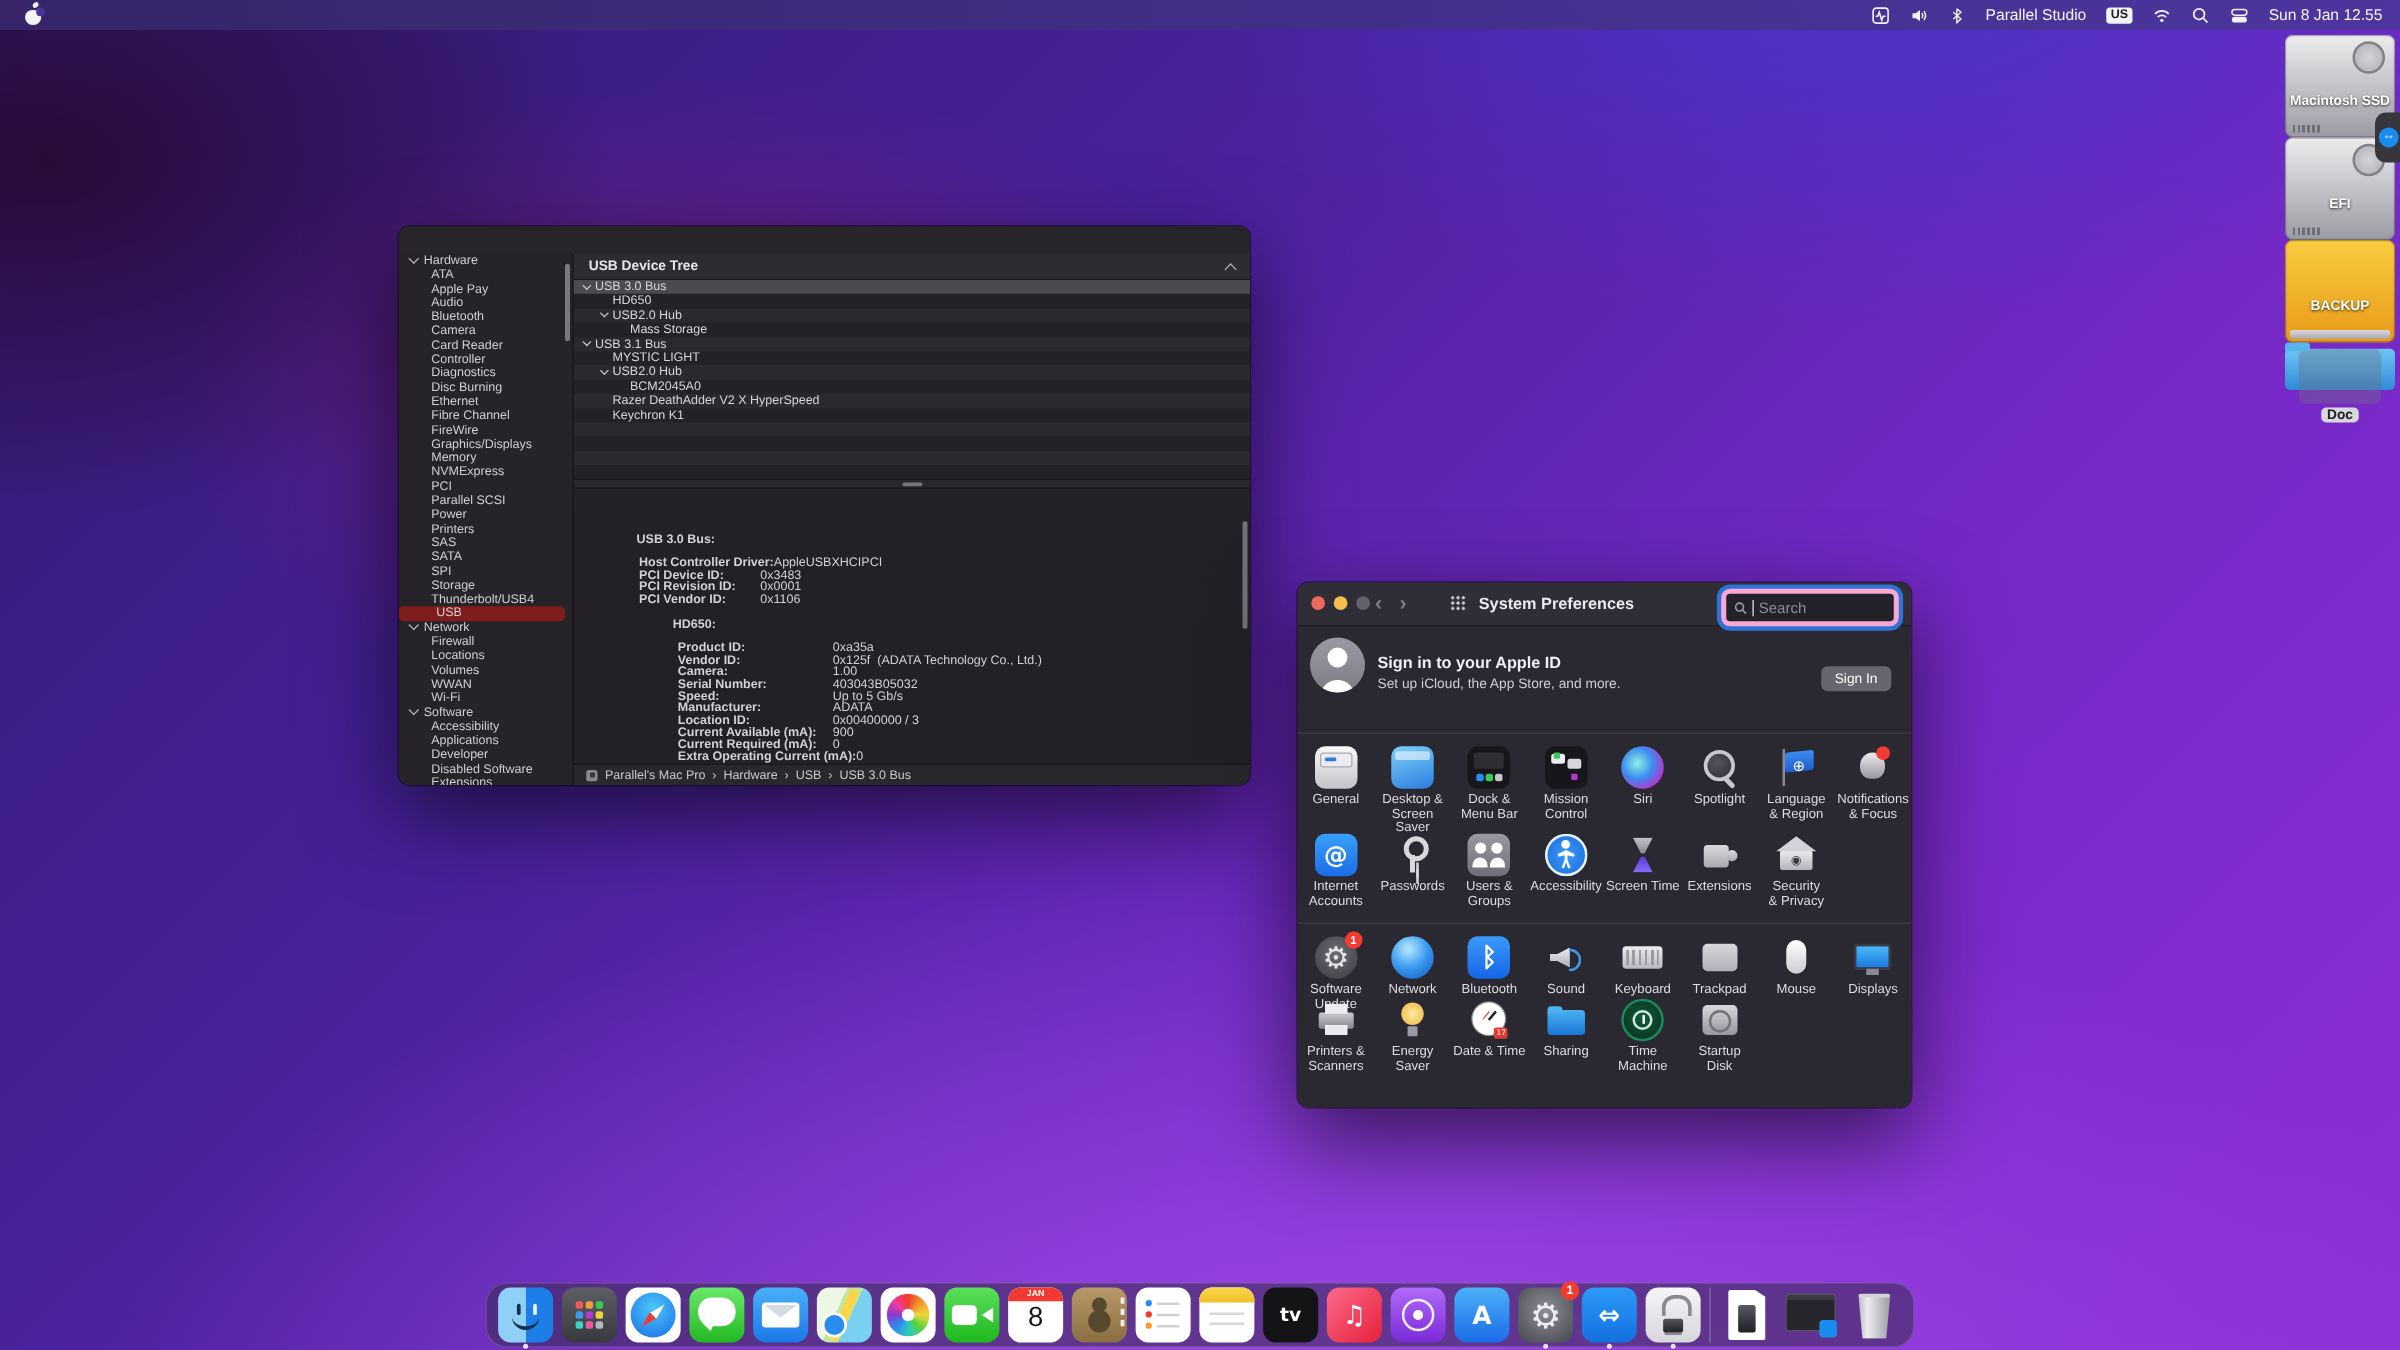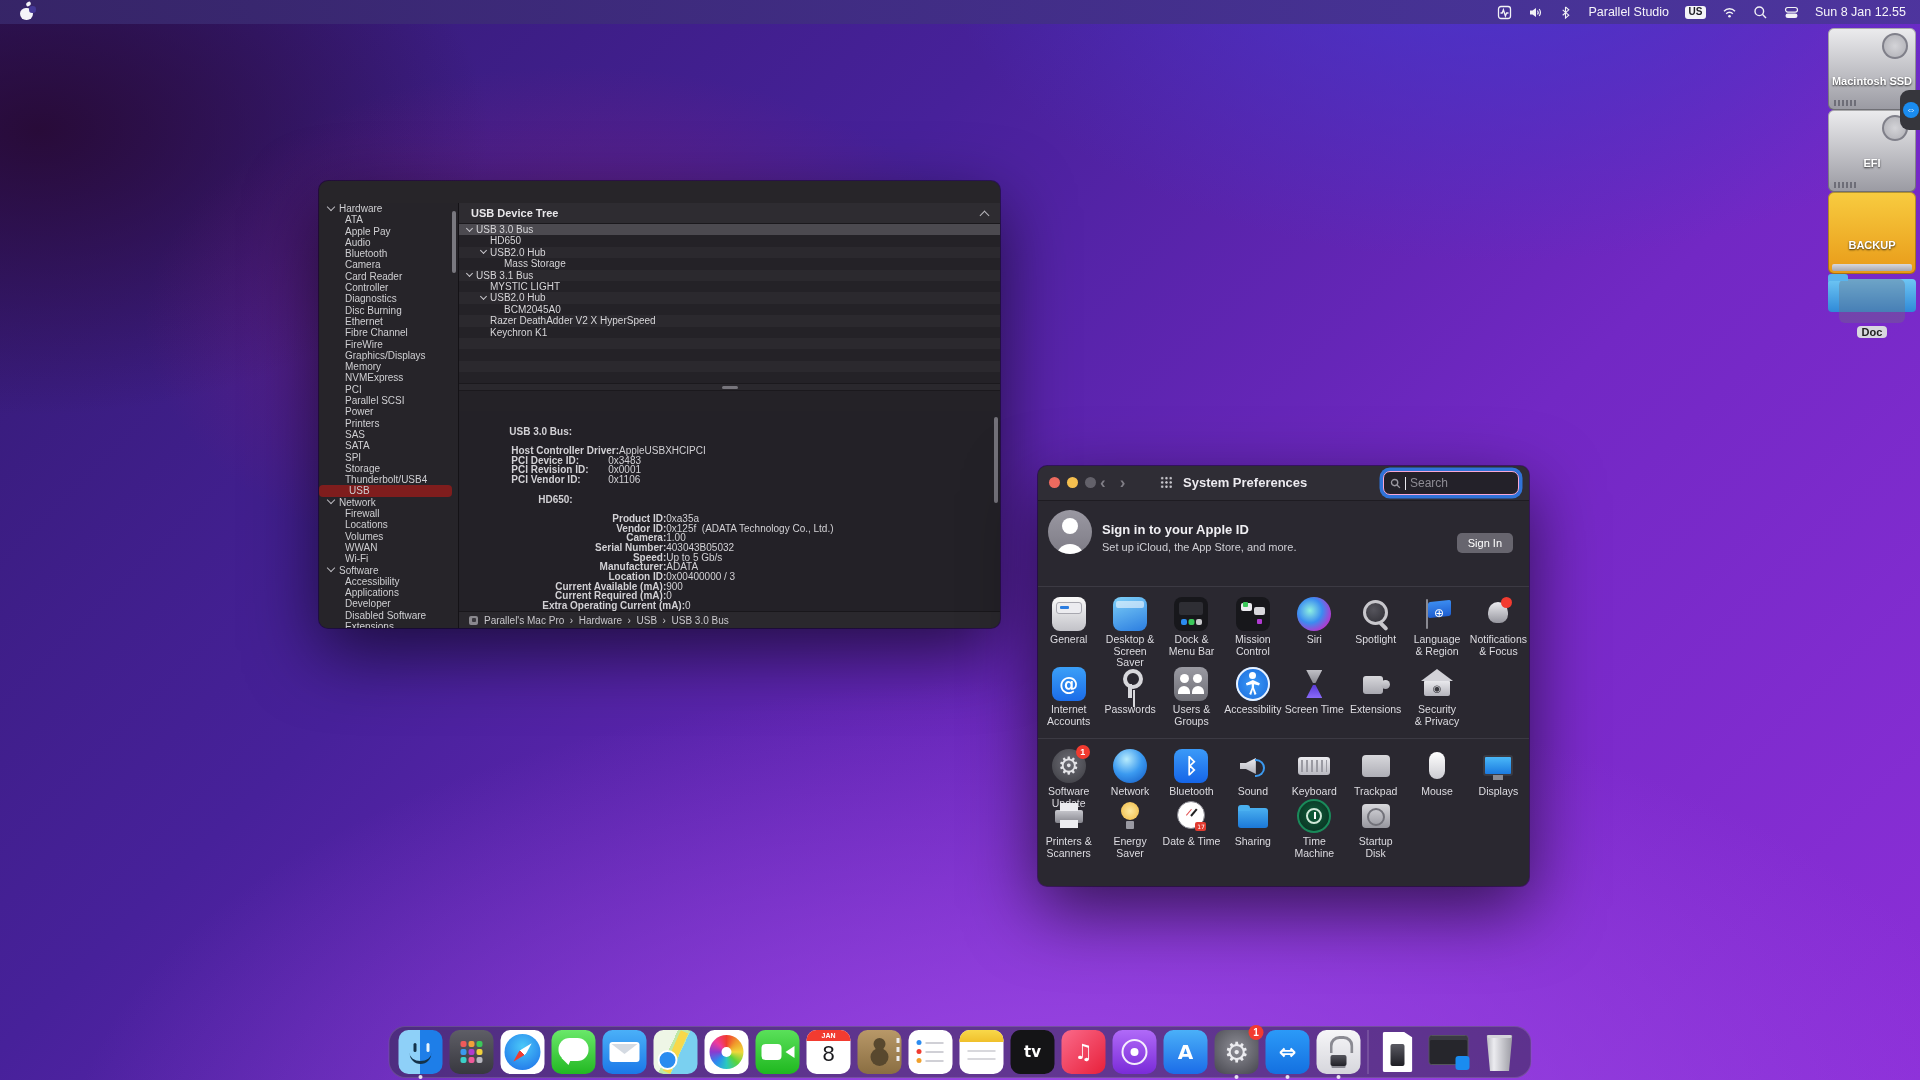--- a/index.html
+++ b/index.html
@@ -74,37 +74,37 @@
   .si-splitter{height:6px;background:#2a282d;border-top:1px solid #1b191d;border-bottom:1px solid #1b191d;display:flex;align-items:center;justify-content:center;}
   .si-splitter i{width:16px;height:3px;border-radius:2px;background:#77757c;}
   .si-details{position:absolute;left:140px;right:0;top:230px;bottom:16px;background:#232127;padding-top:6px;overflow:hidden;}
   .dline{font-size:10px;line-height:9.7px;height:9.7px;color:#d2d1d5;white-space:pre;}
   .dline.blank{height:9.7px;}
   .dline .dlbl{font-weight:bold;display:inline-block;}
   .dline .dval{font-weight:normal;}
   .dline.header .dlbl{font-weight:bold;}
   .dline.ind0{padding-left:28px;} .dline.ind1{padding-left:30px;} .dline.ind2{padding-left:57px;}
   .dline.ind3{padding-left:61px;} .dline.ind4{padding-left:73px;}
-  .dline.ind1 .dlbl{min-width:97px;} .dline.ind3 .dlbl{min-width:124px;text-align:right;}
+  .dline.ind1 .dlbl{min-width:97px;} .dline.ind3 .dlbl{min-width:124px;}
   .det-scroll{position:absolute;right:2px;top:6px;width:4px;height:86px;border-radius:2px;background:rgba(150,148,156,.7);}
   .si-bottombar{position:absolute;left:140px;right:0;bottom:0;height:16px;background:#2a282d;border-top:1px solid #19171b;display:flex;align-items:center;gap:6px;padding-left:10px;}
   .crumb-ic{width:9px;height:9px;border-radius:2px;background:#8a888e;position:relative;}
   .crumb-ic::after{content:"";position:absolute;inset:2.5px;background:#3a383e;border-radius:1px;}
   .crumbs{font-size:10px;color:#c9c8cc;white-space:pre;}
   
   .sysprefs{left:1038px;top:466px;width:491px;height:420px;background:#2a2830;z-index:20;}
   .sp-titlebar{height:34px;background:#2f2d35;border-bottom:1px solid #1e1c22;position:relative;}
   .sp-lights{position:absolute;left:11px;top:11px;display:flex;gap:7px;}
   .sp-nav{position:absolute;left:62px;top:5px;display:flex;gap:14px;color:#807e86;font-size:17px;font-weight:bold;}
   .sp-nav span{line-height:24px;}
   .grid-ic{position:absolute;left:122px;top:10px;width:13px;height:13px;
     background-image:radial-gradient(circle,#c9c8ce 1.1px,transparent 1.3px);background-size:4.3px 4.3px;}
   .sp-title{position:absolute;left:145px;top:0;line-height:34px;font-size:13px;font-weight:bold;color:#eceaef;}
   .searchbox{position:absolute;right:10px;top:5px;width:122px;height:22px;border-radius:7px;background:#232129;
-    border:1px solid #f9a8d4;box-shadow:0 0 0 3.5px rgba(48,128,245,.85);display:flex;align-items:center;padding:0 6px;gap:4px;}
+    border:4px solid #f9a8d4;box-shadow:0 0 0 3.5px rgba(48,128,245,.85);display:flex;align-items:center;padding:0 6px;gap:4px;}
   .searchbox .caret{width:1px;height:13px;background:#e8e8ee;}
   .searchbox .ph{color:#8e8c94;font-size:12px;}
   .sp-appleid{position:absolute;left:0;right:0;top:34px;height:86px;}
   .avatar{position:absolute;left:10px;top:10px;width:44px;height:44px;border-radius:50%;background:linear-gradient(#9a98a2,#7e7c86);overflow:hidden;}
   .avatar::before{content:"";position:absolute;left:50%;top:8px;margin-left:-8px;width:16px;height:16px;border-radius:50%;background:#fff;}
   .avatar::after{content:"";position:absolute;left:50%;bottom:-6px;margin-left:-14px;width:28px;height:16px;border-radius:14px 14px 0 0;background:#fff;}
   .aid-title{position:absolute;left:64px;top:22px;font-size:13px;font-weight:bold;color:#f0eff3;}
   .aid-sub{position:absolute;left:64px;top:41px;font-size:11px;color:#cfced4;}
   .signin-btn{position:absolute;right:16px;top:33px;height:20px;padding:0 11px;border-radius:5px;background:#67656e;
     color:#fff;font-size:11px;line-height:20px;}

